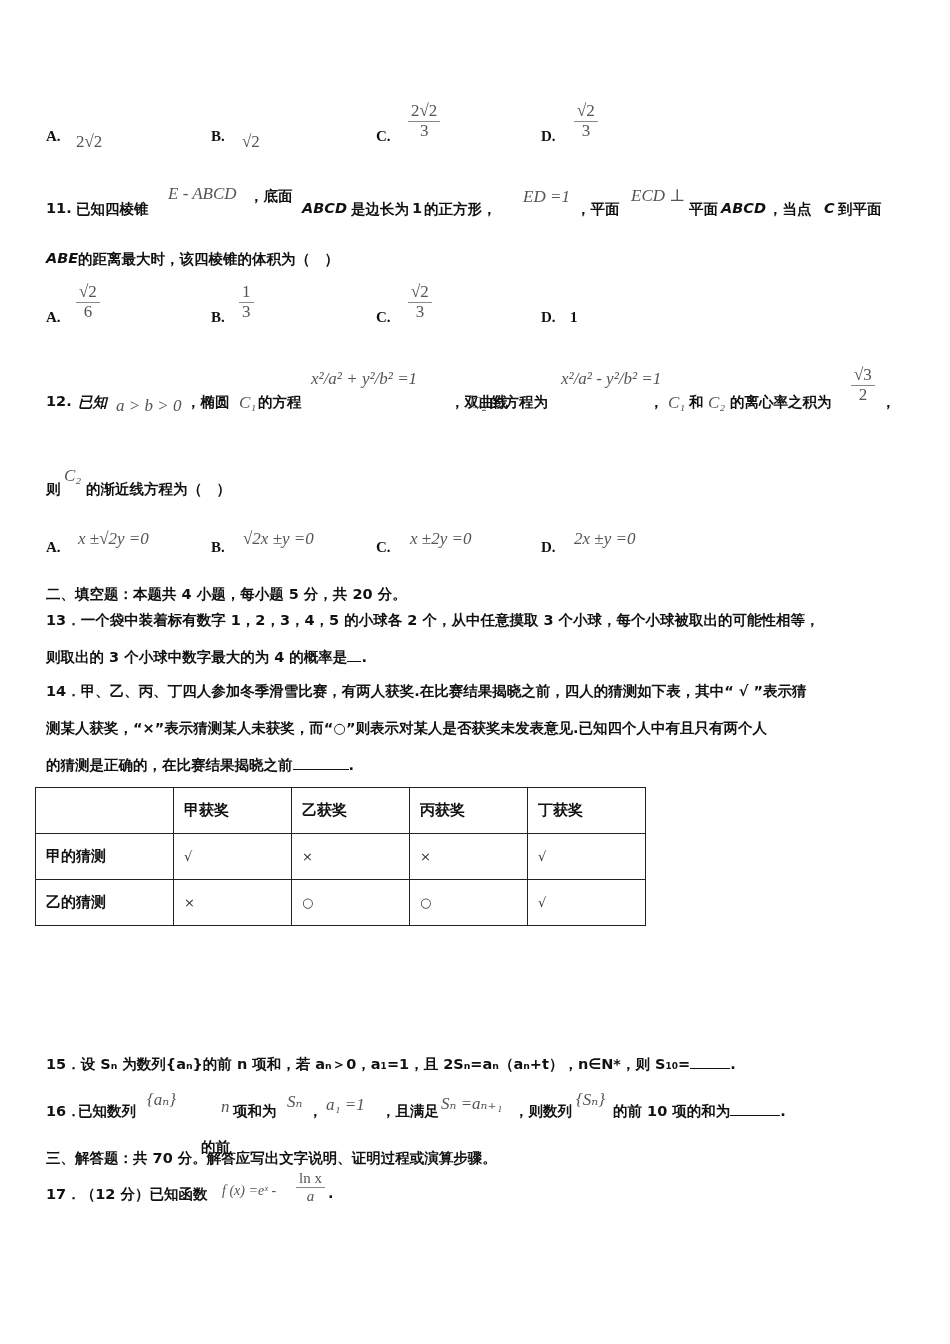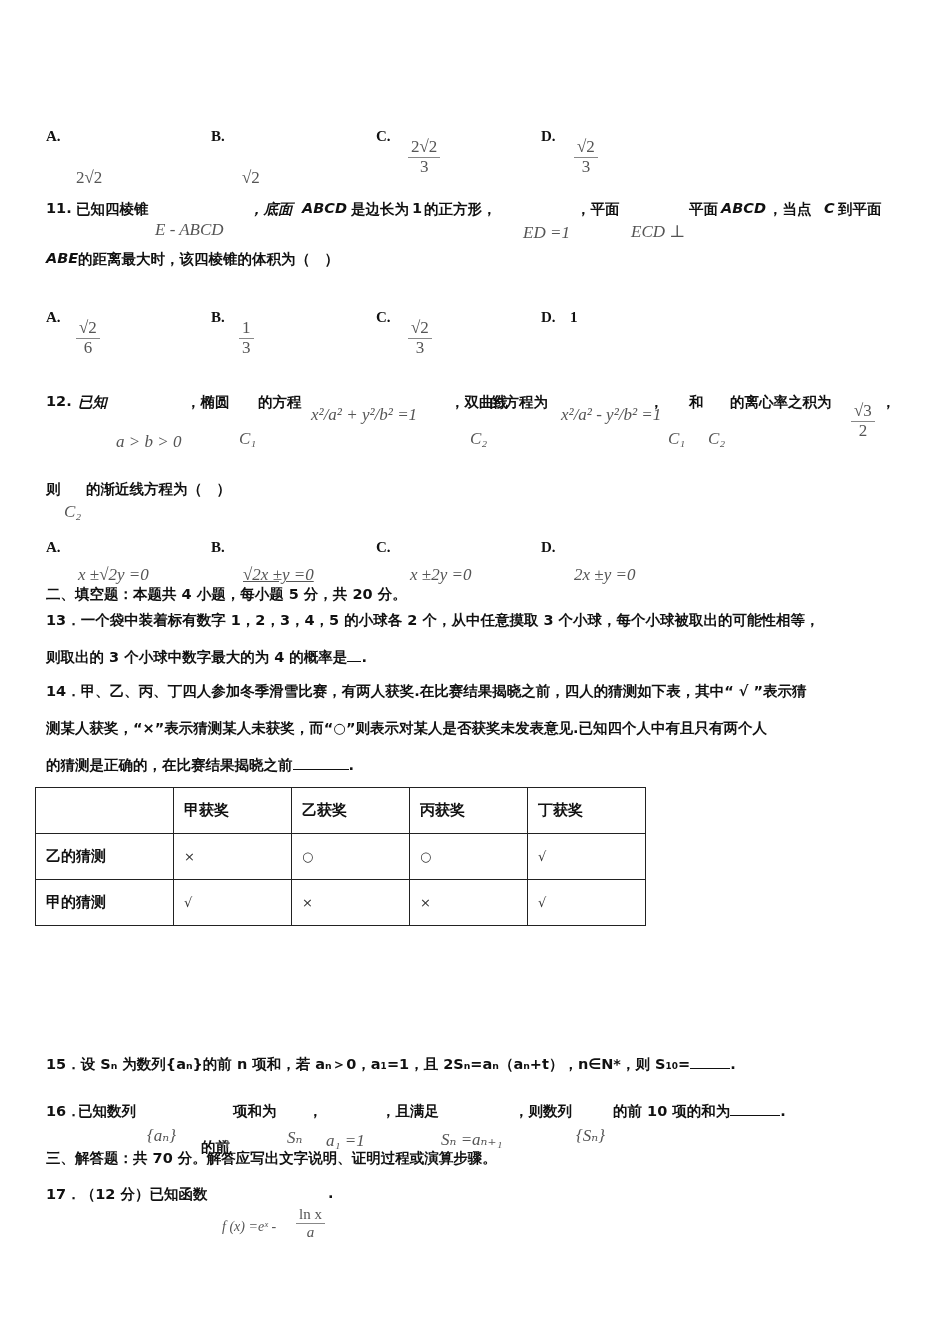--- a/index.html
+++ b/index.html
@@ -1,21 +1,21 @@
 <!DOCTYPE html>
 <html><head>
 <meta charset="utf-8">
 <style>
   html, body { margin:0; padding:0; background:#ffffff; }
   body { width:950px; height:1344px; position:relative; overflow:hidden;
          font-family:"DejaVu Serif","Liberation Serif",serif; color:#111; }
   .abs { position:absolute; white-space:nowrap; }
   .cjk { font-family:"DejaVu Sans","Liberation Sans",sans-serif; font-weight:bold; font-size:14.5px; }
   .lbl { font-family:"Liberation Serif","DejaVu Serif",serif; font-weight:bold; font-size:15px; }
-  .math { font-family:"Liberation Serif","DejaVu Serif",serif; color:#555; font-size:17px;margin-top:36px; }
+  .math { font-family:"Liberation Serif","DejaVu Serif",serif; color:#555; font-size:17px; }
   .mi { font-style:italic; }
   .frac { display:inline-flex; flex-direction:column; align-items:center; vertical-align:middle; line-height:1.1; }
   .frac .num { border-bottom:1px solid #888; padding:0 3px; }
   .frac .den { padding:0 3px; }
   .blank { display:inline-block; border-bottom:1px solid #111; }
   table.guess { position:absolute; left:35px; top:787px; border-collapse:collapse; }
   table.guess td { border:1.5px solid #222; height:45px; padding:0 0 0 10px; font-size:14px;
                    font-family:"DejaVu Sans","Liberation Sans",sans-serif; vertical-align:middle; }
   table.guess td.hd { font-weight:bold; font-size:15px; }
   table.guess td.sym { color:#333; font-size:13px; }
@@ -37,22 +37,22 @@
   <span class="abs math frac" style="left:528px;top:0px;">
     <span class="num">√2</span>
     <span class="den">3</span>
   </span>
 </div>
 
 <div class="abs" style="left:46px;top:184px;width:880px;">
   <div style="position:relative;height:40px;">
     <span class="abs cjk" style="left:0;top:16px;text-align:right;">11.</span>
     <span class="abs cjk" style="left:30px;top:16px;">已知四棱锥</span>
-    <span class="abs math mi" style="left:109px;top:0px;">E - ABCD</span>
-    <span class="abs cjk" style="left:203px;top:16px;font-style:italic;">，底面</span>
+    <span class="abs math mi" style="left:122px;top:0px;">E - ABCD</span>
+    <span class="abs cjk" style="left:203px;top:3px;">，底面</span>
     <span class="abs cjk" style="left:256px;top:16px;font-style:italic;">ABCD</span>
     <span class="abs cjk" style="left:305px;top:16px;">是边长为</span>
     <span class="abs cjk" style="left:366px;top:16px;">1</span>
     <span class="abs cjk" style="left:378px;top:16px;">的正方形，</span>
     <span class="abs math mi" style="left:477px;top:3px;">ED =1</span>
     <span class="abs cjk" style="left:530px;top:16px;">，平面</span>
     <span class="abs math mi" style="left:585px;top:1px;">ECD ⊥</span>
     <span class="abs cjk" style="left:643px;top:16px;">平面</span>
     <span class="abs cjk" style="left:675px;top:16px;font-style:italic;">ABCD</span>
     <span class="abs cjk" style="left:722px;top:16px;">，当点</span>
@@ -111,21 +111,21 @@
 <div class="abs" style="left:46px;top:466px;height:34px;width:400px;">
   <span class="abs cjk" style="left:0;top:14px;">则</span>
   <span class="abs math mi" style="left:18px;top:0px;">C₂</span>
   <span class="abs cjk" style="left:40px;top:14px;">的渐近线方程为（　）</span>
 </div>
 
 <div class="abs" style="left:46px;top:526px;width:650px;height:32px;">
   <span class="abs lbl" style="left:0;top:13px;">A.</span>
   <span class="abs math mi" style="left:32px;top:3px;">x ±√2y =0</span>
   <span class="abs lbl" style="left:165px;top:13px;">B.</span>
-  <span class="abs math mi" style="left:197px;top:3px;text-decoration:underline;">√2x ±y =0</span>
+  <span class="abs math mi" style="left:197px;top:3px;">√2x ±y =0</span>
   <span class="abs lbl" style="left:330px;top:13px;">C.</span>
   <span class="abs math mi" style="left:364px;top:3px;">x ±2y =0</span>
   <span class="abs lbl" style="left:495px;top:13px;">D.</span>
   <span class="abs math mi" style="left:528px;top:3px;">2x ±y =0</span>
 </div>
 
 <div class="abs cjk" style="left:46px;top:585px;">二、填空题：本题共 4 小题，每小题 5 分，共 20 分。</div>
 
 <div class="abs cjk" style="left:46px;top:611px;">13．一个袋中装着标有数字 1，2，3，4，5 的小球各 2 个，从中任意摸取 3 个小球，每个小球被取出的可能性相等，</div>
 <div class="abs cjk" style="left:46px;top:648px;">
@@ -141,31 +141,31 @@
 <table class="guess">
   <tbody>
       <tr>
     <td class="hd" style="width:127px;"></td>
     <td class="hd" style="width:107px;">甲获奖</td>
     <td class="hd" style="width:107px;">乙获奖</td>
     <td class="hd" style="width:107px;">丙获奖</td>
     <td class="hd" style="width:107px;">丁获奖</td>
   </tr>
   <tr>
+    <td class="hd">甲的猜测</td>
+    <td class="sym">√</td>
+    <td class="sym">×</td>
+    <td class="sym">×</td>
+    <td class="sym">√</td>
+  </tr>
+  <tr>
     <td class="hd">乙的猜测</td>
     <td class="sym">×</td>
     <td class="sym">○</td>
     <td class="sym">○</td>
-    <td class="sym">√</td>
-  </tr>
-  <tr>
-    <td class="hd">甲的猜测</td>
-    <td class="sym">√</td>
-    <td class="sym">×</td>
-    <td class="sym">×</td>
     <td class="sym">√</td>
   </tr>
 </tbody>
   </table>
 
 <div class="abs cjk" style="left:46px;top:1055px;">
   <span>15．设 Sₙ 为数列{aₙ}的前 n 项和，若 aₙ＞0，a₁=1，且 2Sₙ=aₙ（aₙ+t），n∈N*，则 S₁₀=</span><span class="blank" style="width:40px;"></span><span>.</span>
 </div>
 
 <div class="abs" style="left:46px;top:1085px;width:800px;height:40px;">

